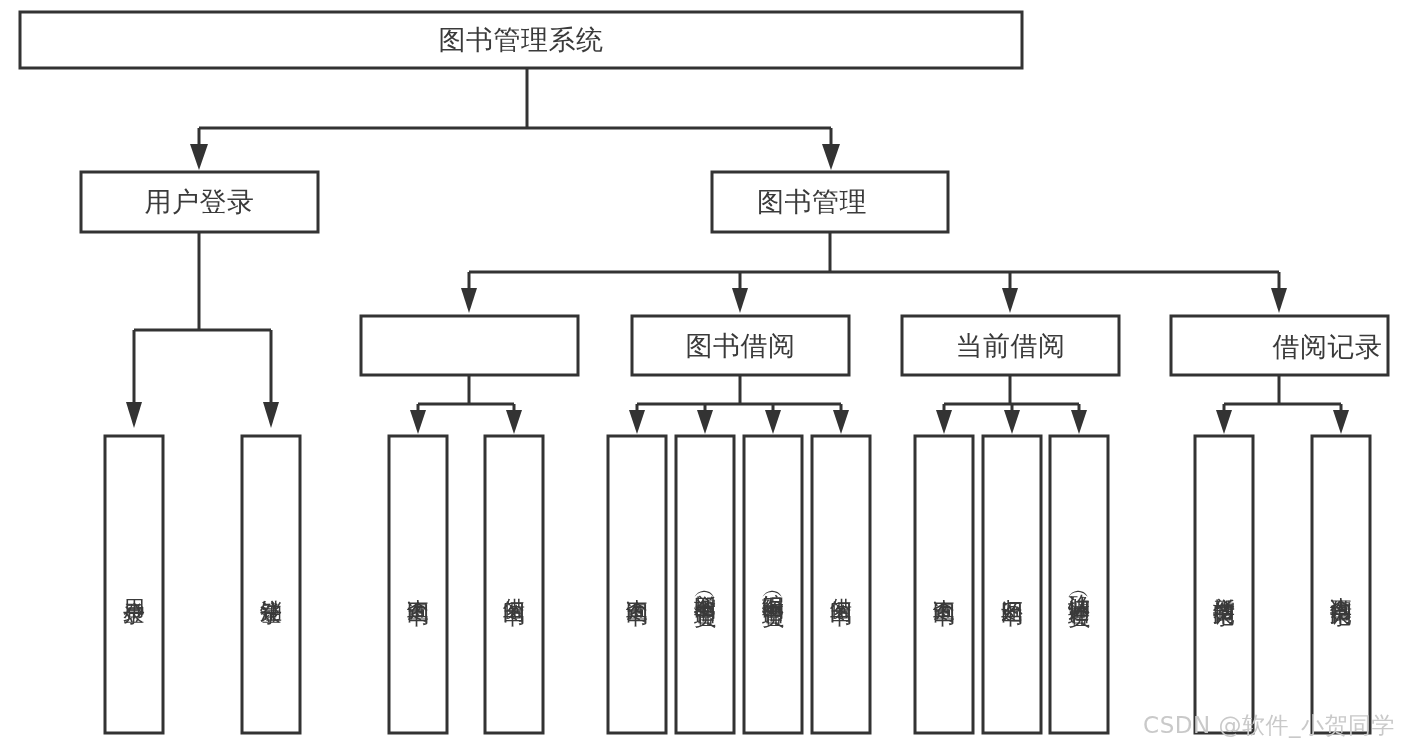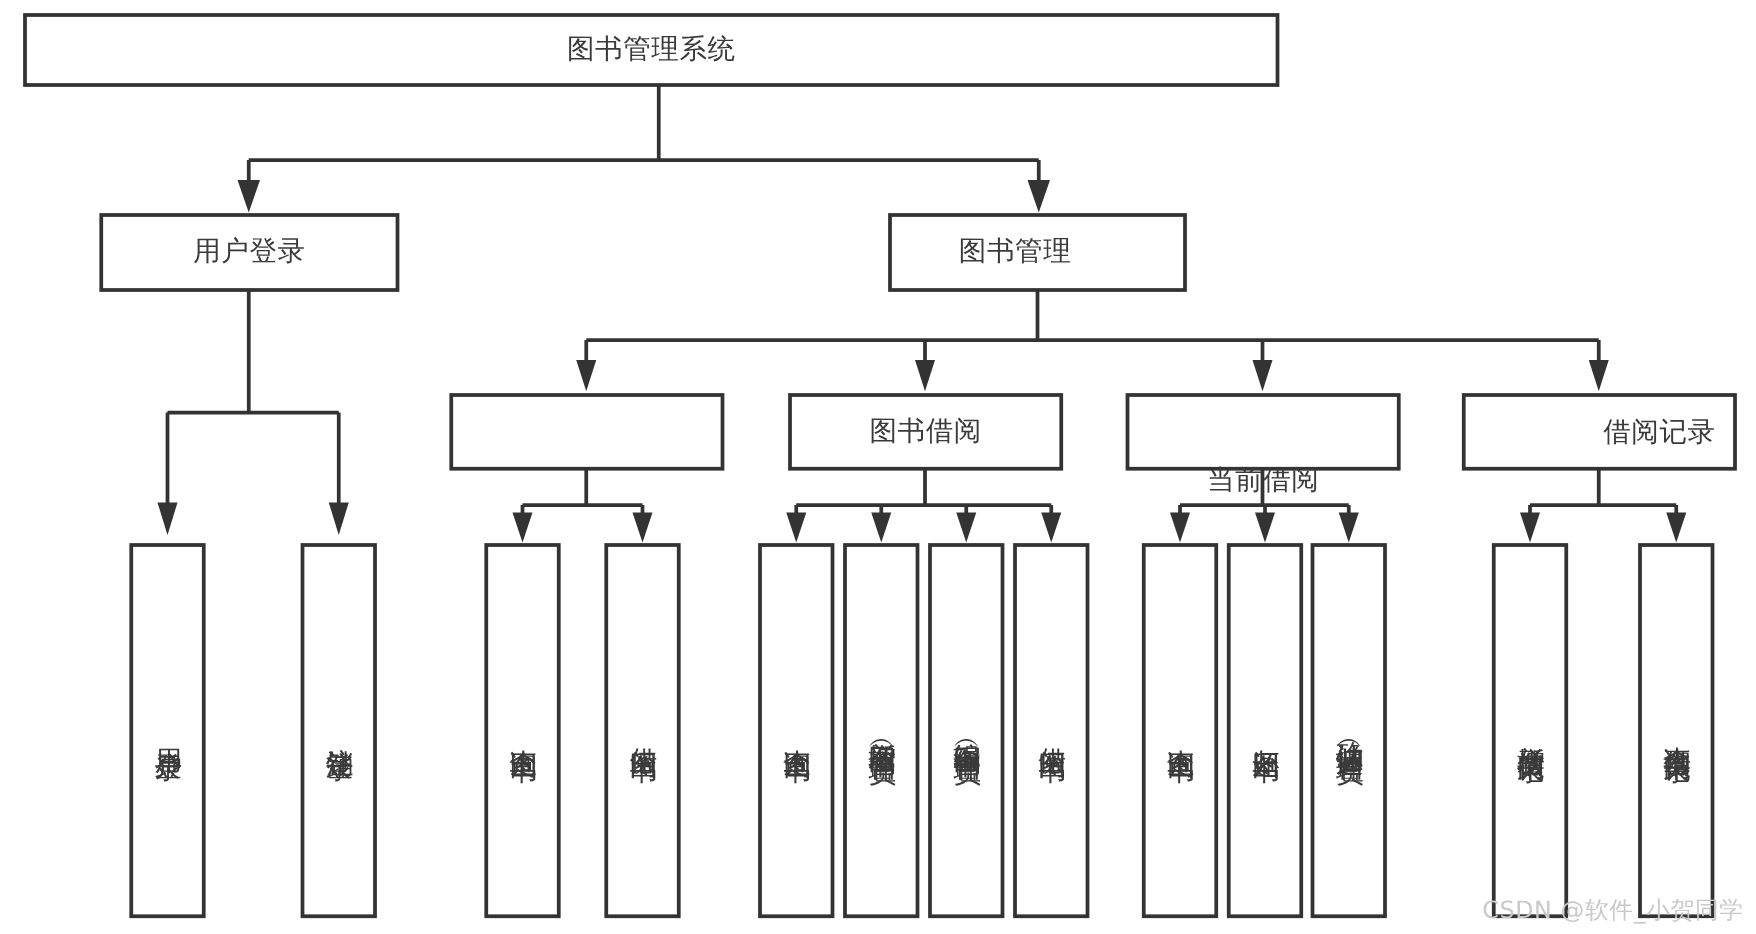--- a/index.html
+++ b/index.html
@@ -50,34 +50,34 @@
     justify-content: center;
     color: #3a3a3a;
     font-family: "DejaVu Sans", "Liberation Sans", sans-serif;
     line-height: 1.08;
     text-align: center;
     pointer-events: none;
     white-space: nowrap;
   }
   .node-label.horizontal {
     writing-mode: horizontal-tb;
-    font-size: 22px;
+    font-size: 27px;
     letter-spacing: 0.5px;
   }
   .node-label.vertical {
     writing-mode: vertical-rl;
     text-orientation: upright;
     font-size: 22px;
     letter-spacing: 2px;
   }
   .watermark {
     position: absolute;
     right: 10px;
     bottom: 6px;
-    font-size: 19px;
+    font-size: 23px;
     color: #c9c9c9;
     font-family: "DejaVu Sans", "Liberation Sans", sans-serif;
     letter-spacing: 0.5px;
     white-space: nowrap;
   }
 </style>
 </head>
 <body>
 
 <div id="diagram-root">
@@ -181,21 +181,21 @@
 
   <div class="node-label horizontal" style="left:20px; top:12px; width:1002px; height:56px;">图书管理系统</div>
 
   <div class="node-label horizontal" style="left:81px; top:172px; width:237px; height:60px;">用户登录</div>
 
   <div class="node-label horizontal" style="left:712px; top:172px; width:200px; height:60px;">图书管理</div>
 
 
   <div class="node-label horizontal" style="left:632px; top:316px; width:217px; height:59px;">图书借阅</div>
 
-  <div class="node-label horizontal" style="left:902px; top:316px; width:217px; height:59px;margin-top:39px;">当前借阅</div>
+  <div class="node-label horizontal" style="left:902px; top:316px; width:217px; height:59px;">当前借阅</div>
 
   <div class="node-label horizontal" style="left:1171px; top:316px; width:217px; height:62px;margin-left:48px;">借阅记录</div>
 
   <div class="node-label vertical" style="left:105px; top:436px; width:58px; height:297px;">用户登录</div>
 
   <div class="node-label vertical" style="left:242px; top:436px; width:58px; height:297px;">注销登录</div>
 
   <div class="node-label vertical" style="left:389px; top:436px; width:58px; height:297px;">查询图书</div>
 
   <div class="node-label vertical" style="left:485px; top:436px; width:58px; height:297px;">借阅图书</div>

